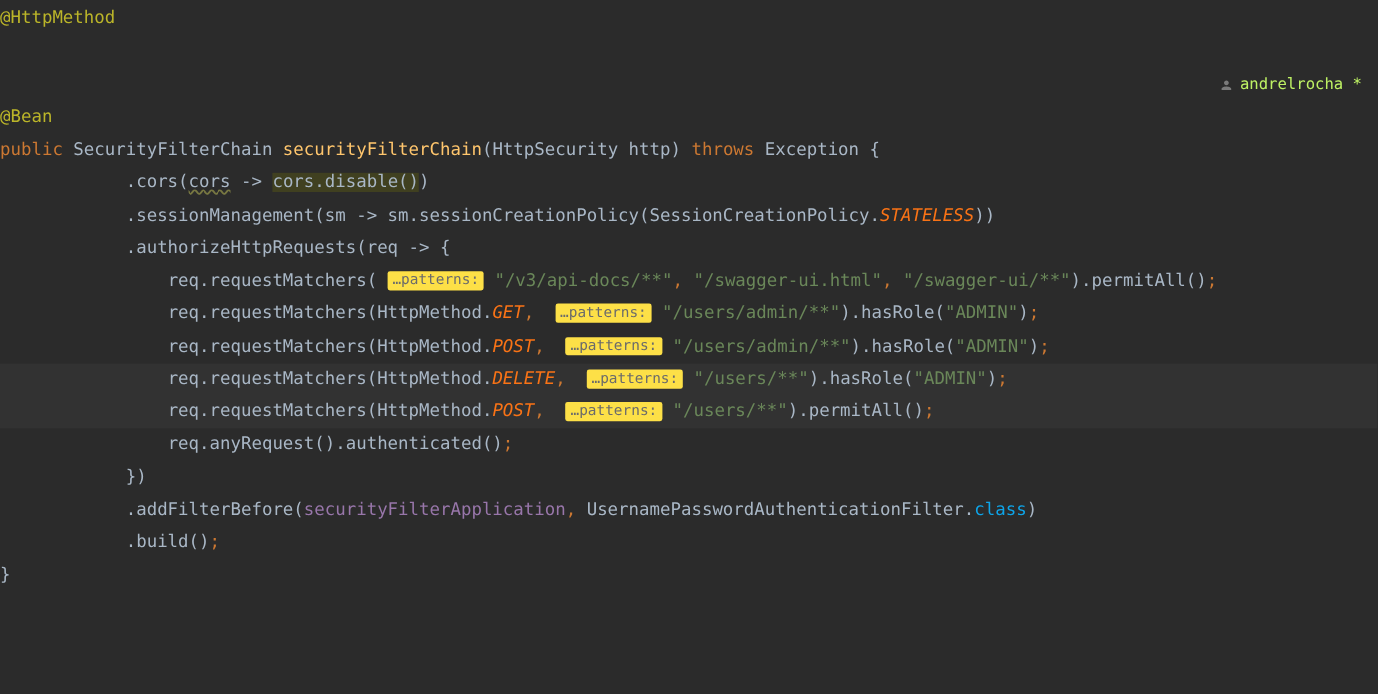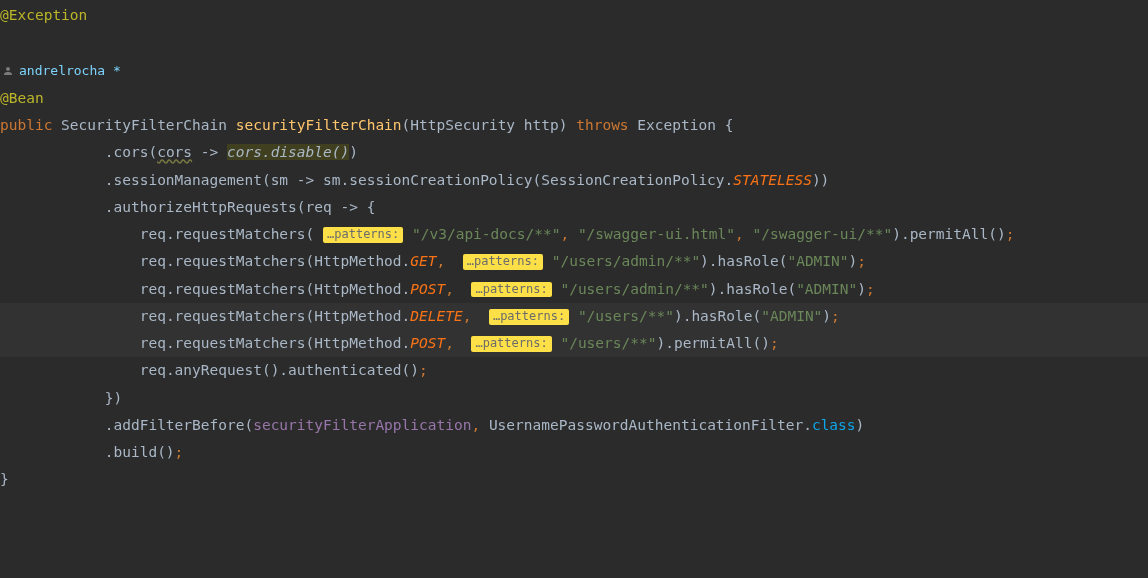--- a/index.html
+++ b/index.html
@@ -20,55 +20,56 @@
   .keyword { color: #cc7832; }
   .type { color: #a9b7c6; }
   .ident { color: #a9b7c6; }
   .method-decl { color: #ffc66d; }
   .string { color: #6a8759; }
   .const { color: #f97316; font-style: italic; }
   .field-ref { color: #9876aa; }
   .class-kw { color: #0ea5e9; }
   .punct { color: #a9b7c6; }
   .semi { color: #cc7832; }
-  .warn-bg { background: rgba(128,128,0,0.25); font-style: italic; }
+  .warn-bg { background: rgba(128,128,0,0.25); }
   .squiggle { text-decoration: underline wavy rgba(170,170,80,0.6); }
   .hint {
     display: inline-block;
     background: #fde047;
     color: #6b6b6b;
     font-size: 12px;
     padding: 0 4px;
     border-radius: 2px;
     font-style: normal;
     vertical-align: 1px;
     line-height: 1.3;
   }
   .author-line {
-    color: #7dd3fc;
+    color: #bef264;
     font-size: 13px;
     display: flex;
     align-items: center;
     gap: 5px;
-    padding: 2px 0 2px 2px;
+    padding: 2px 13px 2px 2px;
+    justify-content: flex-end;
   }
   .author-icon {
     width: 12px; height: 12px;
     display: inline-flex;
     align-items: center;
     justify-content: center;
   }
   .author-icon svg { width: 12px; height: 12px; fill: #7a7a7a; }
 </style>
 </head>
 <body>
 
 <div class="code">
 
-<span class="line"><span class="annotation">@Exception</span></span>
+<span class="line"><span class="annotation">@HttpMethod</span></span>
 
 
 <span class="line"> </span>
 
 <div class="author-line">
   <span class="author-icon">
     <svg viewBox="0 0 24 24">
           <path d="M12 12c2.2 0 4-1.8 4-4s-1.8-4-4-4-4 1.8-4 4 1.8 4 4 4zm0 2c-2.7 0-8 1.3-8 4v2h16v-2c0-2.7-5.3-4-8-4z"></path>
         </svg>
   </span>

